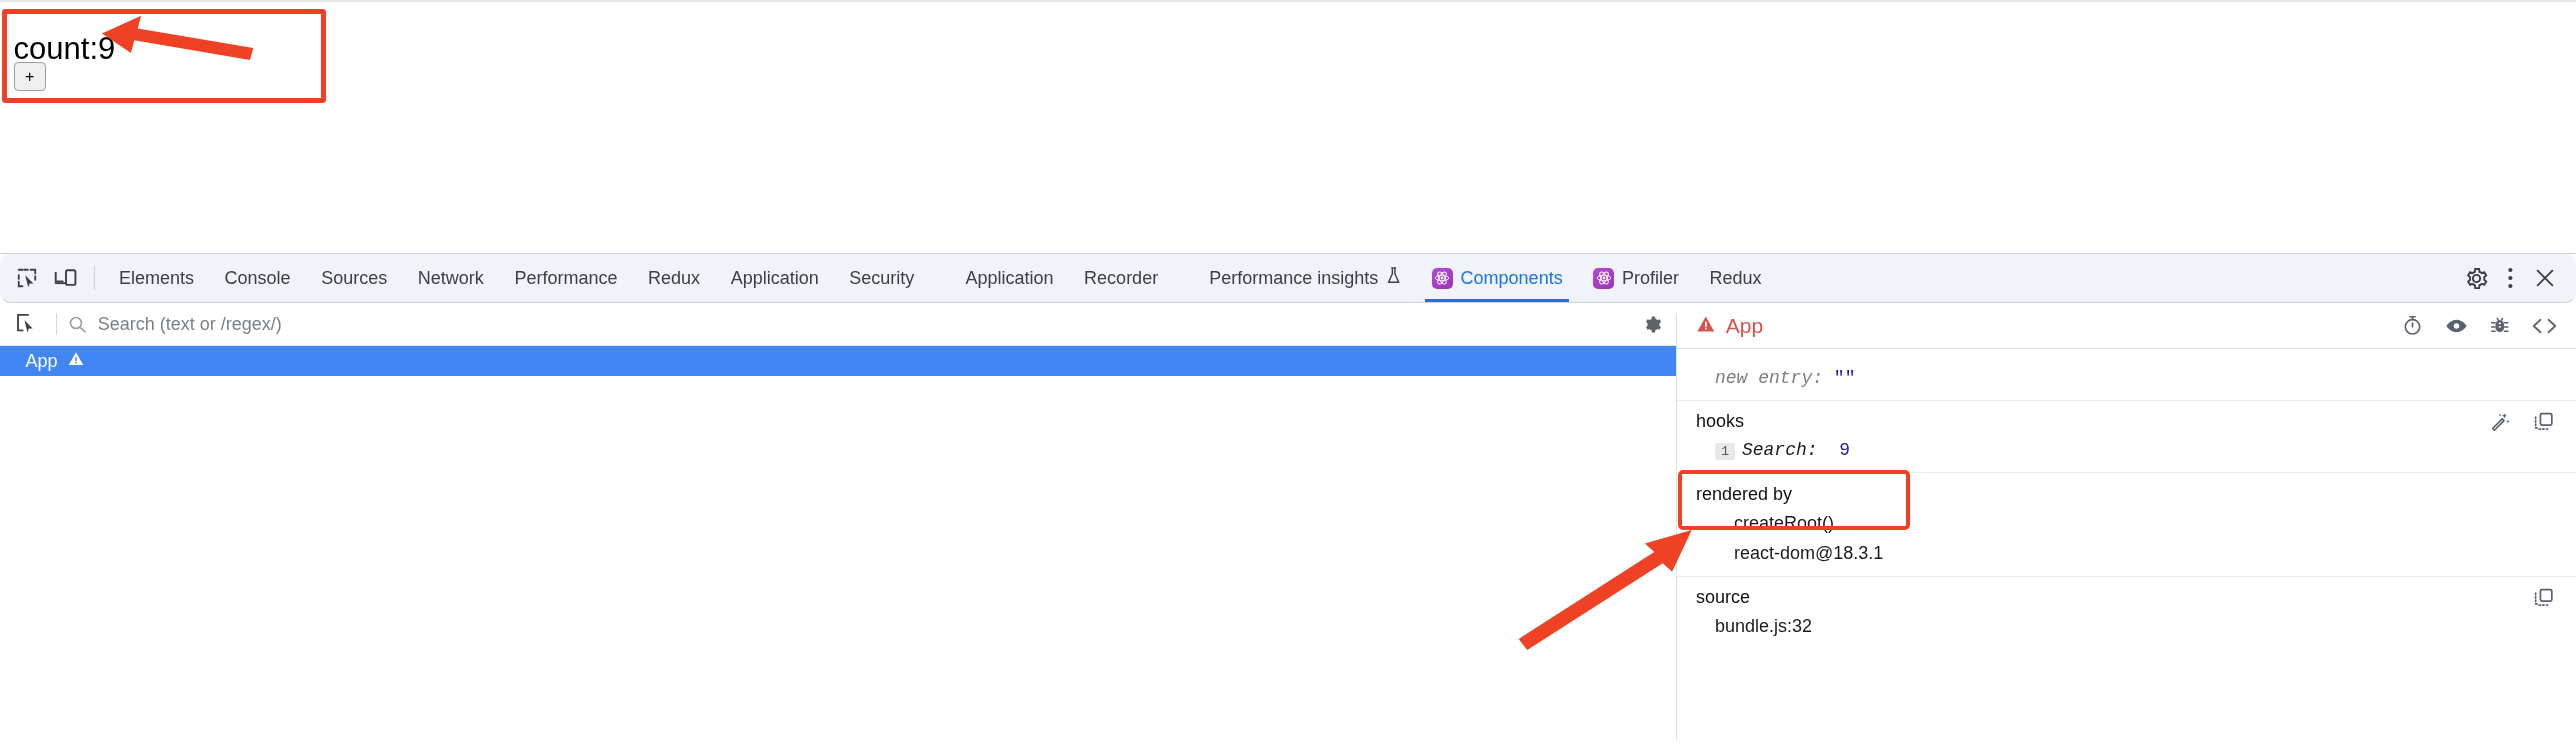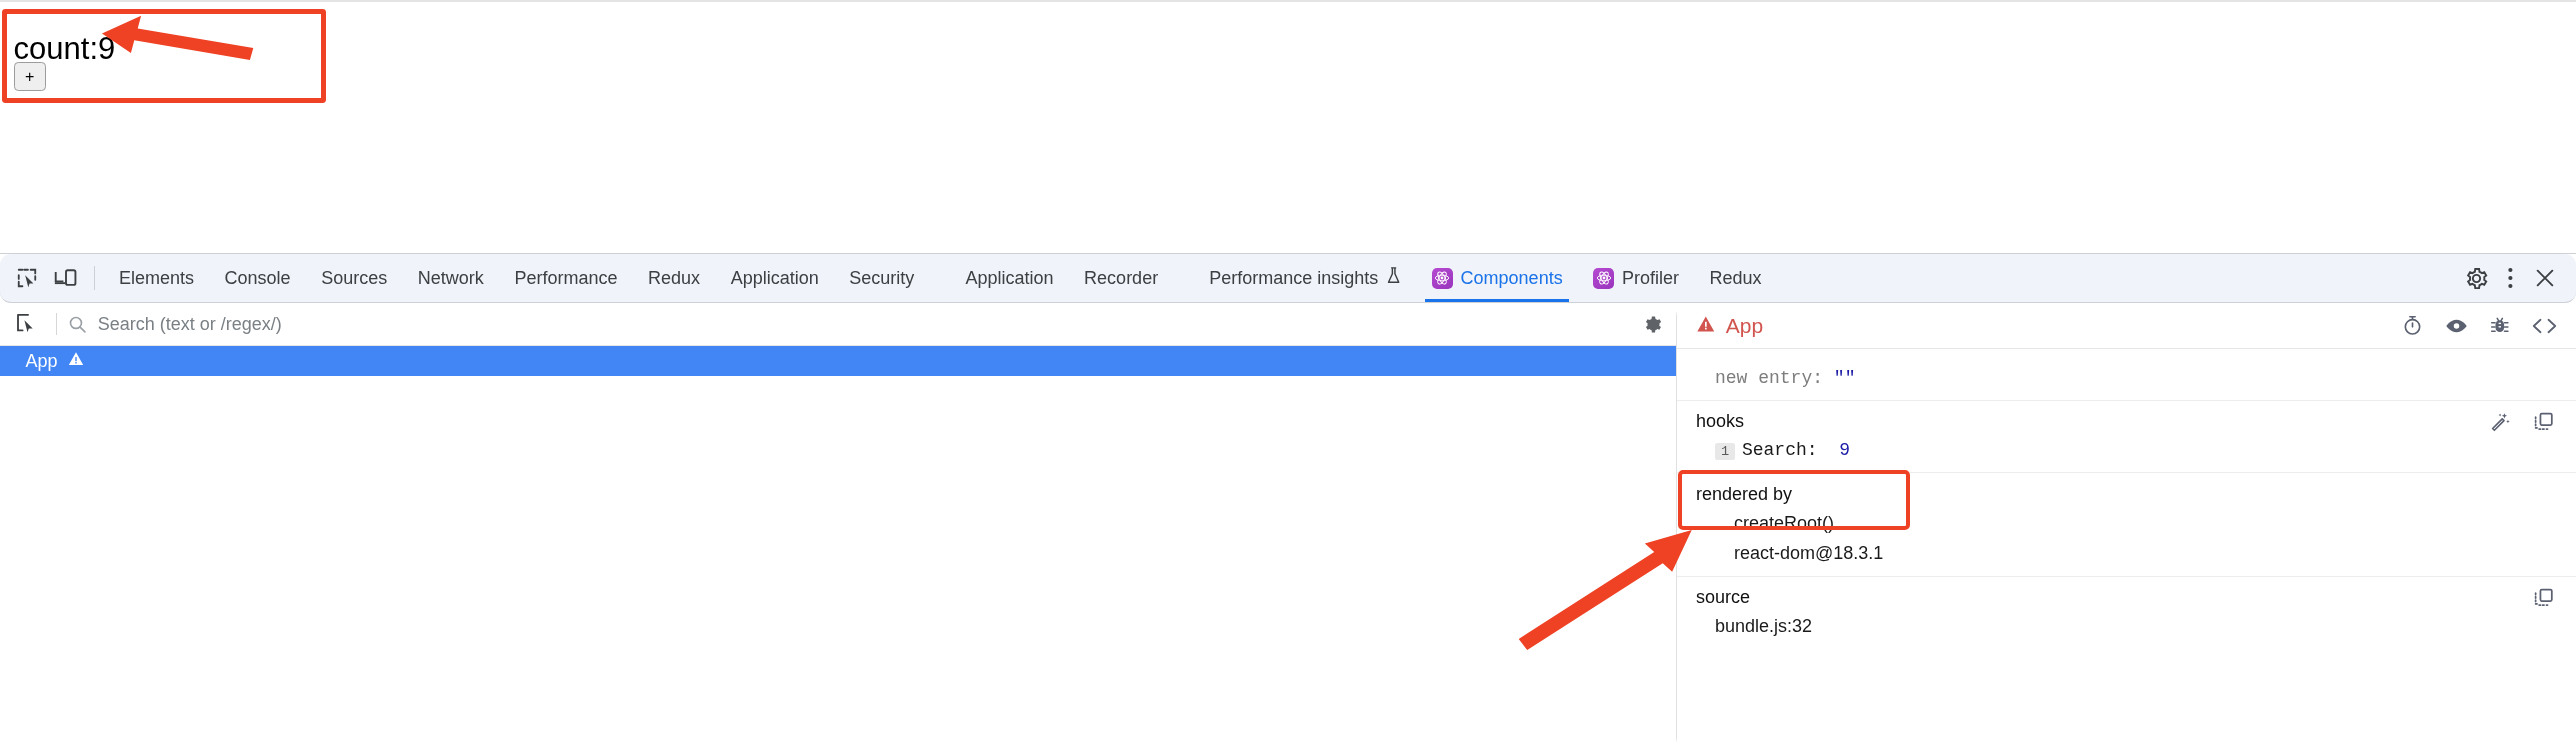--- a/index.html
+++ b/index.html
@@ -127,21 +127,21 @@
   .section-head {
     font-size: 18px; color: #101010; font-family: "Liberation Sans", sans-serif;
     display: flex; align-items: center;
   }
   .section-actions { margin-left: auto; display: flex; gap: 22px; padding-right: 22px; color: #5b6170; }
   .section-actions > span { cursor: pointer; display: flex; align-items: center; }
   .kv {
     font-family: "Liberation Mono", monospace; font-size: 18px;
     padding-left: 19px; margin-top: 8.5px; white-space: pre;
   }
-  .k { color: #7d7d7d; }
+  .k { color: #7d7d7d; font-style: italic; }
   .v-str { color: #1a1aa6; }
   .v-num { color: #1a1aa6; }
   .hook-index {
     display: inline-block; background: #e8e8e8; color: #5a5a5a;
     border-radius: 2.6px; padding: 0.9px 6px; font-size: 13.6px; margin-right: 6.8px;
     font-family: "Liberation Mono", monospace;
   }
   .mono-line {
     font-family: Liberation Sans, sans-serif; font-size: 18px; color: #1a1a1a;
     padding-left: 38px; margin-top: 8.5px;

